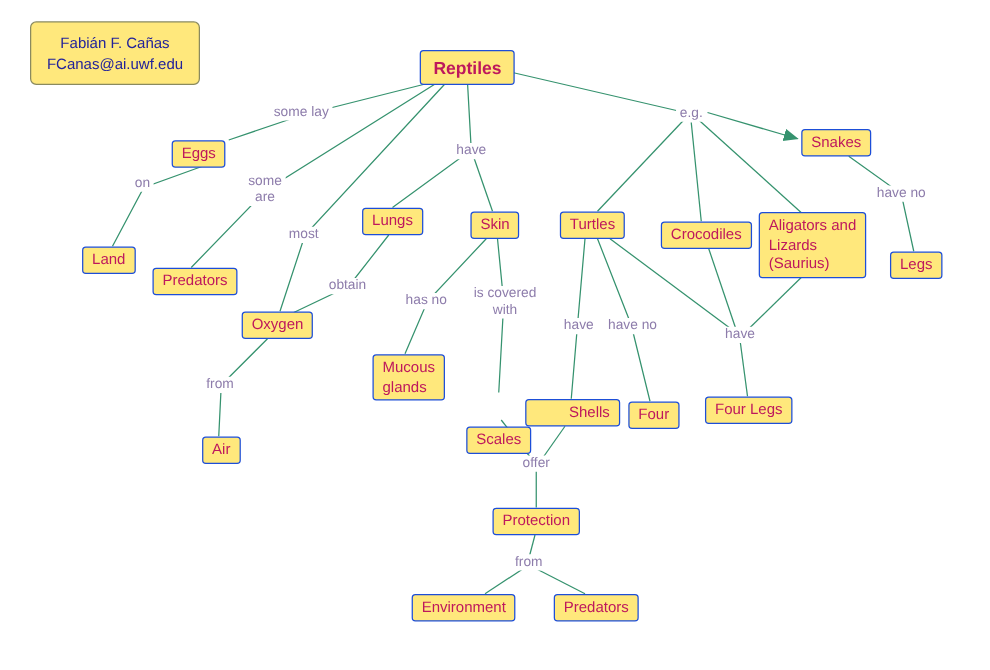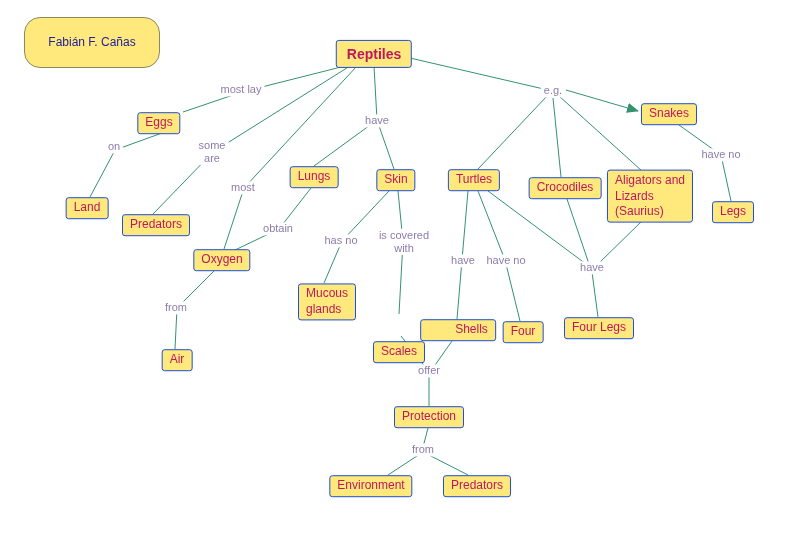--- a/index.html
+++ b/index.html
@@ -7,21 +7,21 @@
           font-family:"Liberation Sans",sans-serif;}
   .edge-layer{position:absolute;left:0;top:0;width:792px;height:536px;z-index:1;}
   .node{position:absolute;transform:translate(-50%,-50%);background:#FFE87C;border:1px solid #1d4ed8;
         border-radius:3px;padding:2px 7px;color:#be185d;font-size:12px;text-align:left;
         white-space:pre-line;line-height:1.3;z-index:3;box-sizing:border-box;}
   .title-node{font-weight:bold;font-size:14px;padding:4px 10px;}
   .link-label{position:absolute;transform:translate(-50%,-50%);background:#ffffff;color:#8d7cab;
         font-size:11px;text-align:center;white-space:pre-line;line-height:1.2;z-index:2;
         padding:0 3px;}
   .author{position:absolute;left:24px;top:17px;width:134px;height:49px;background:#FFE87C;
-        border:1px solid #8a8a5f;border-radius:16px;color:#22229a;font-size:12px;z-index:3;
+        border:1px solid #8a8a5f;border-radius:5px;color:#22229a;font-size:12px;z-index:3;
         display:flex;flex-direction:column;justify-content:center;align-items:center;line-height:1.35;}
 </style>
 </head>
 <body>
 
 <div class="canvas">
 
   <svg class="edge-layer" id="edge-layer" width="792" height="536" viewBox="0 0 792 536" xmlns="http://www.w3.org/2000/svg">
     <defs>
       <marker id="arrowhead" markerWidth="13" markerHeight="11" refX="11" refY="5" orient="auto" markerUnits="userSpaceOnUse">
@@ -53,20 +53,21 @@
       <polyline points="401,336 426,368" fill="none" stroke="#35926e" stroke-width="1"></polyline>
       <polyline points="452,341 433,368" fill="none" stroke="#35926e" stroke-width="1"></polyline>
       <polyline points="429,375 429,406" fill="none" stroke="#35926e" stroke-width="1"></polyline>
       <polyline points="428,428 423,447" fill="none" stroke="#35926e" stroke-width="1"></polyline>
       <polyline points="420,454 388,475" fill="none" stroke="#35926e" stroke-width="1"></polyline>
       <polyline points="427,454 468,475" fill="none" stroke="#35926e" stroke-width="1"></polyline>
     </svg>
 
   <div class="author">
     <div>Fabián F. Cañas</div>
+    <div>FCanas@ai.uwf.edu</div>
   </div>
 
   <div id="nodes-layer">
       <div class="node title-node" style="left: 374px; top: 54px;">Reptiles</div>
       <div class="node" style="left: 159px; top: 123px;">Eggs</div>
       <div class="node" style="left: 87px; top: 208px;">Land</div>
       <div class="node" style="left: 156px; top: 225px;">Predators</div>
       <div class="node" style="left: 314px; top: 177px;">Lungs</div>
       <div class="node" style="left: 396px; top: 180px;">Skin</div>
       <div class="node" style="left: 222px; top: 260px;">Oxygen</div>
@@ -82,21 +83,21 @@
       <div class="node" style="left: 399px; top: 325px; margin-top: 27px;">Scales</div>
       <div class="node" style="left: 458px; top: 330px; padding-left: 34px;">Shells</div>
       <div class="node" style="left: 523px; top: 332px;">Four</div>
       <div class="node" style="left: 599px; top: 328px;">Four Legs</div>
       <div class="node" style="left: 177px; top: 360px;">Air</div>
       <div class="node" style="left: 429px; top: 417px;">Protection</div>
       <div class="node" style="left: 371px; top: 486px;">Environment</div>
       <div class="node" style="left: 477px; top: 486px;">Predators</div>
     </div>
   <div id="labels-layer">
-      <div class="link-label" style="left: 241px; top: 90px;">most lay</div>
+      <div class="link-label" style="left: 241px; top: 90px;">some lay</div>
       <div class="link-label" style="left: 553px; top: 91px;">e.g.</div>
       <div class="link-label" style="left: 114px; top: 147px;">on</div>
       <div class="link-label" style="left: 212px; top: 152px;">some
 are</div>
       <div class="link-label" style="left: 377px; top: 121px;">have</div>
       <div class="link-label" style="left: 243px; top: 188px;">most</div>
       <div class="link-label" style="left: 278px; top: 229px;">obtain</div>
       <div class="link-label" style="left: 341px; top: 241px;">has no</div>
       <div class="link-label" style="left: 404px; top: 242px;">is covered
 with</div>

